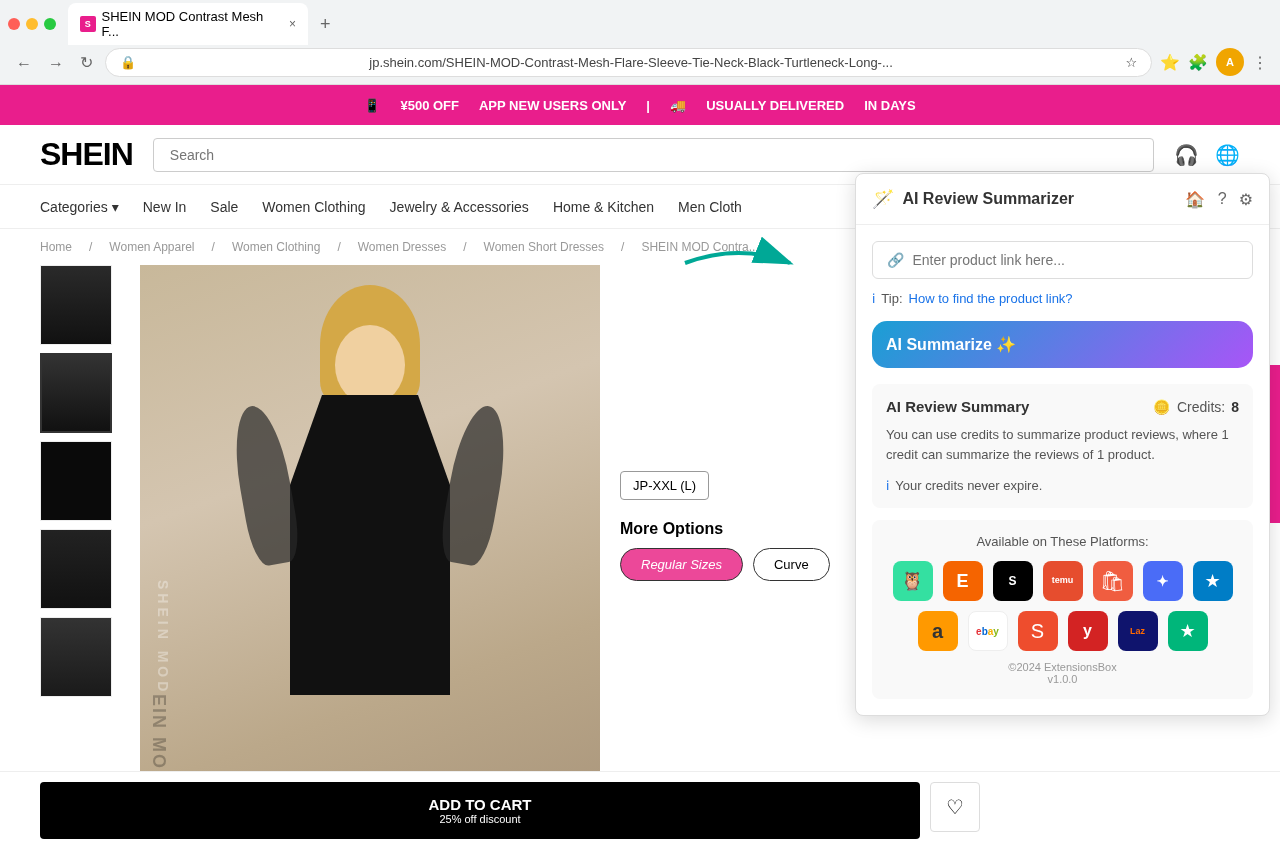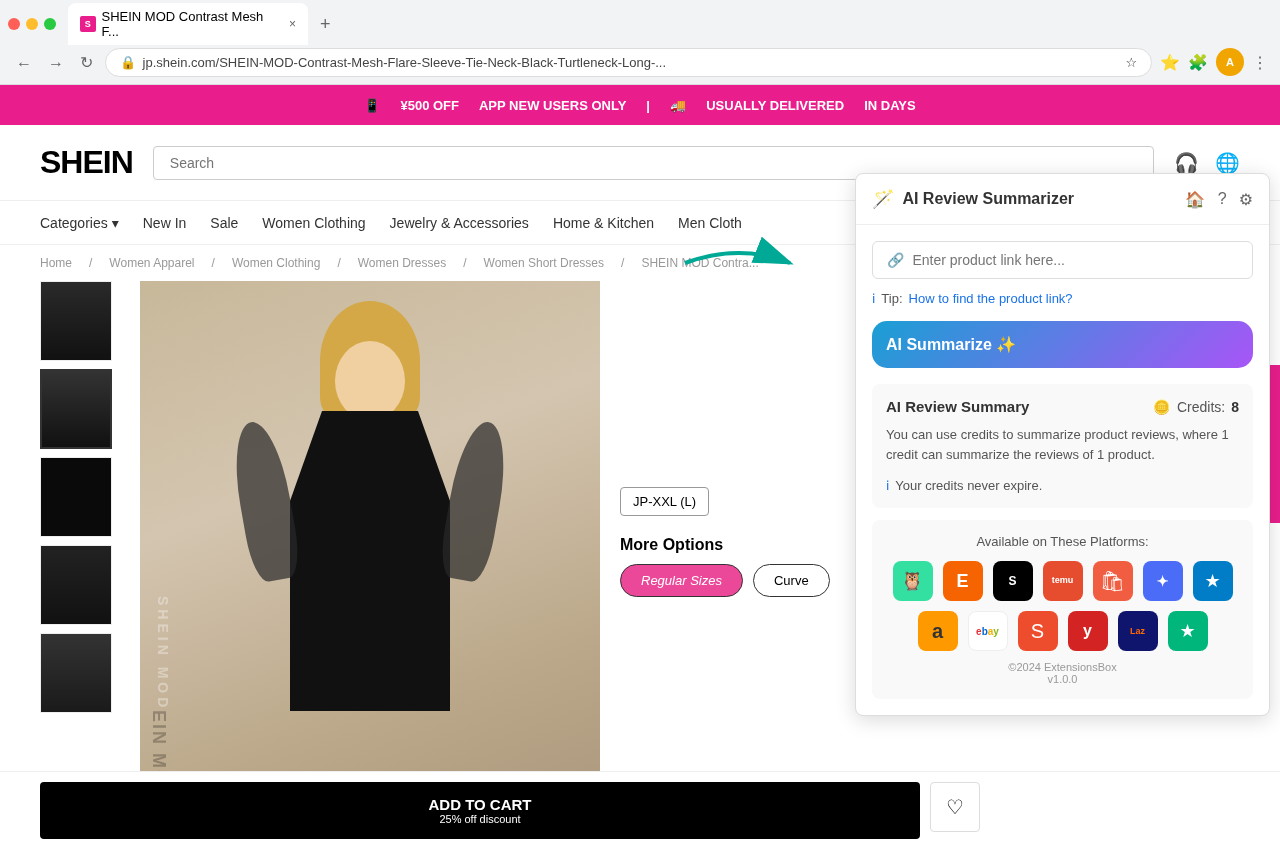--- a/index.html
+++ b/index.html
@@ -13,35 +13,35 @@
     .wc-yellow { width: 12px; height: 12px; border-radius: 50%; background: #ffbd2e; }
     .wc-green { width: 12px; height: 12px; border-radius: 50%; background: #28ca41; }
     .tab-active { background: #fff; border-radius: 8px 8px 0 0; padding: 6px 12px; display: flex; align-items: center; gap: 6px; font-size: 13px; max-width: 240px; }
     .tab-favicon { width: 16px; height: 16px; background: #e91e8c; border-radius: 2px; display: flex; align-items: center; justify-content: center; color: #fff; font-size: 9px; font-weight: bold; }
     .tab-close { margin-left: 4px; color: #666; cursor: pointer; font-size: 12px; }
     .tab-new { padding: 4px 8px; color: #666; font-size: 18px; cursor: pointer; }
 
     .address-bar-row { display: flex; align-items: center; padding: 6px 12px; gap: 8px; height: 44px; background: #f1f3f4; }
     .nav-btn { background: none; border: none; cursor: pointer; color: #666; font-size: 16px; padding: 4px; }
     .address-bar { flex: 1; background: #fff; border: 1px solid #ddd; border-radius: 20px; padding: 6px 14px; font-size: 13px; color: #333; display: flex; align-items: center; gap: 6px; }
-    .address-text { flex: 1; font-size: 13px; color: #444; }
+    .address-text { flex: 1; font-size: 13px; color: #444; text-align: center; }
     .browser-icons { display: flex; gap: 8px; align-items: center; }
     .browser-icon-btn { background: none; border: none; cursor: pointer; color: #666; font-size: 16px; }
     .avatar-circle { width: 28px; height: 28px; border-radius: 50%; background: #f0a500; display: flex; align-items: center; justify-content: center; color: #fff; font-size: 12px; }
 
     
     .shein-site { height: calc(848px - 84px); overflow: hidden; position: relative; }
 
     
     .promo-banner { background: #e91e8c; color: #fff; text-align: center; padding: 10px; font-size: 13px; font-weight: bold; display: flex; align-items: center; justify-content: center; gap: 20px; height: 40px; }
     .promo-banner span { font-size: 13px; }
     .promo-highlight { color: #fff; font-size: 16px; font-weight: 900; }
 
     
-    .site-header { padding: 12px 40px; display: flex; align-items: center; gap: 20px; border-bottom: 1px solid #eee; height: 76px; }
+    .site-header { padding: 12px 40px; display: flex; align-items: center; gap: 20px; border-bottom: 1px solid #eee; height: 60px; }
     .shein-logo { font-size: 32px; font-weight: 900; color: #000; letter-spacing: -1px; }
     .search-bar { flex: 1; border: 1px solid #ccc; border-radius: 4px; padding: 8px 16px; font-size: 14px; color: #999; }
     .header-icons { display: flex; gap: 16px; align-items: center; }
     .header-icon { font-size: 20px; color: #333; cursor: pointer; }
 
     
     .site-nav { display: flex; align-items: center; gap: 24px; padding: 0 40px; border-bottom: 1px solid #eee; height: 44px; font-size: 14px; }
     .nav-item { color: #333; cursor: pointer; white-space: nowrap; padding: 12px 0; }
     .nav-categories { display: flex; align-items: center; gap: 4px; }
 

